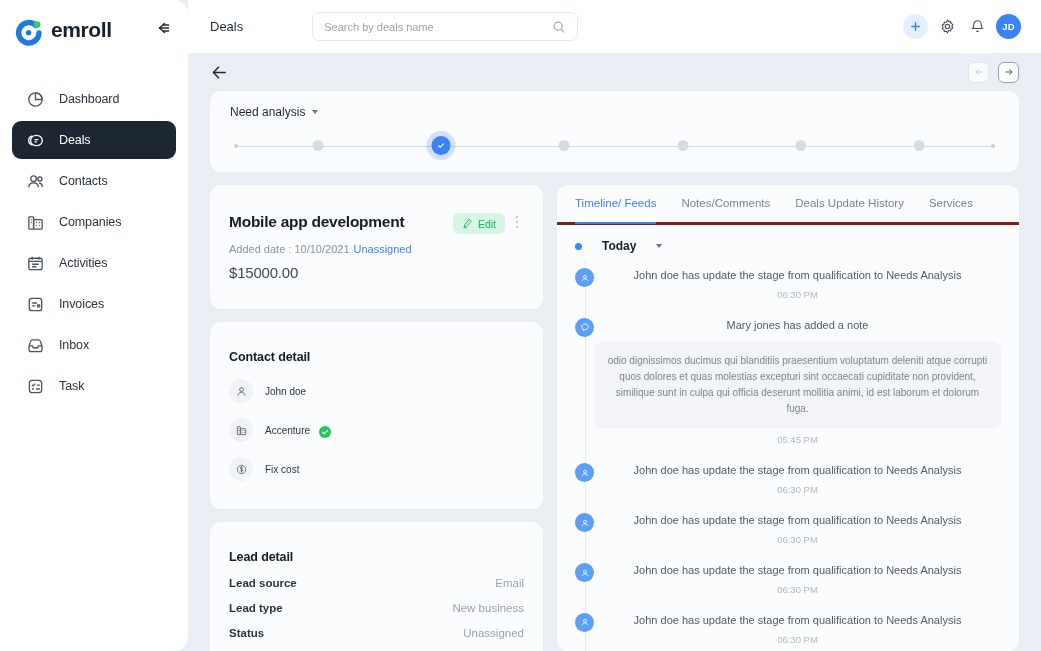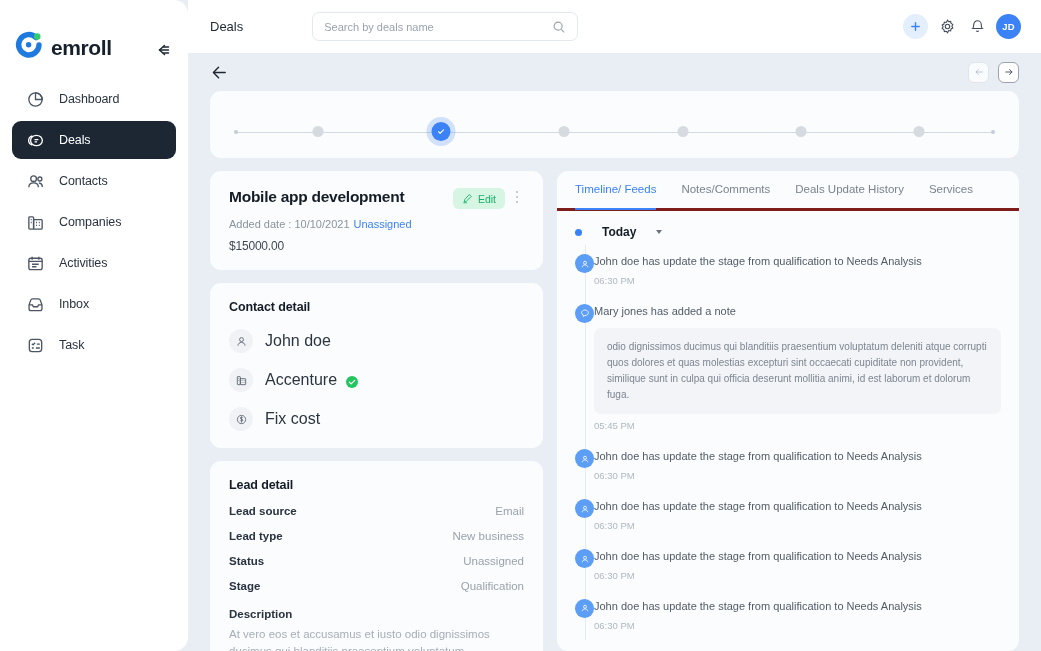--- a/index.html
+++ b/index.html
@@ -21,21 +21,21 @@
     width: 188px; height: 651px;
     background: #ffffff;
     border-top-right-radius: 14px;
     border-bottom-right-radius: 14px;
     flex-shrink: 0;
     padding-top: 18px;
     position: relative;
     z-index: 3;
   }
   .brand {
-    display: flex; align-items: flex-end;
+    display: flex; align-items: flex-start;
     padding: 0 16px 0 14px;
     height: 42px;
     margin-bottom: 20px;
   }
   .logo-mark { width: 30px; height: 30px; flex-shrink: 0; }
   .brand-name {
     font-size: 21px; font-weight: bold; color: #15202b;
     margin-left: 7px; letter-spacing: -0.4px;
   }
   .collapse-btn {
@@ -160,47 +160,47 @@
     background: #3b82f6;
     box-shadow: 0 0 0 5px rgba(59,130,246,0.22);
     display: flex; align-items: center; justify-content: center;
     color: #ffffff;
   }
 
   .columns { display: flex; gap: 14px; margin-top: 13px; flex: 1; min-height: 0; }
   .col-left { width: 333px; flex-shrink: 0; display: flex; flex-direction: column; gap: 13px; overflow: hidden; }
   .col-right { flex: 1; min-width: 0; background: #fbfcfd; border-radius: 11px; display: flex; flex-direction: column; overflow: hidden; }
 
-  .card { background: #fbfcfd; border-radius: 11px; padding: 17px 19px; flex-shrink: 0; }
+  .card { background: #fbfcfd; border-radius: 11px; padding: 28px 19px; flex-shrink: 0; }
 
   .deal-head { display: flex; align-items: flex-start; }
   .deal-title { font-size: 15.5px; font-weight: bold; color: #131c27; letter-spacing: -0.25px; }
   .deal-meta { font-size: 11px; color: #8b939f; margin-top: 9px; }
   .deal-meta .unassigned { color: #3b82f6; font-weight: 500; margin-left: 4px; }
-  .deal-amount { font-size: 12px; color: #3f4854; margin-top: 9px; letter-spacing: -0.2px; }
+  .deal-amount { font-size: 15px; color: #3f4854; margin-top: 9px; letter-spacing: -0.2px; }
   .edit-btn {
     background: #d6f5e3; color: #17b26a;
     border-radius: 6px; height: 21px;
     display: flex; align-items: center; gap: 5px;
     padding: 0 9px; font-size: 10.5px; font-weight: 500;
     cursor: pointer; border: none;
     font-family: "Liberation Sans", sans-serif;
   }
   .kebab { width: 14px; height: 18px; margin-left: 5px; cursor: pointer; display:flex; flex-direction:column; justify-content:center; align-items:center; gap:2.5px; }
   .kebab span { width: 2.5px; height: 2.5px; border-radius: 50%; background: #b3bac4; display:block; }
 
   .card-title { font-size: 12.5px; font-weight: bold; color: #131c27; letter-spacing: -0.1px; }
   .contact-row { display: flex; align-items: center; margin-top: 15px; }
   .contact-ico {
     width: 24px; height: 24px; border-radius: 50%;
     background: #f0f2f5; color: #5d6672;
     display: flex; align-items: center; justify-content: center;
     flex-shrink: 0;
   }
-  .contact-name { font-size: 16px; color: #2b3541; margin-left: 12px; }
+  .contact-name { font-size: 10px; color: #2b3541; margin-left: 12px; }
   .verified { width: 12px; height: 12px; margin-left: 9px; color: #22c55e; }
 
   .lead-row { display: flex; align-items: baseline; margin-top: 13px; }
   .lead-key { font-size: 11.5px; color: #293341; font-weight: bold; }
   .lead-val { font-size: 11.5px; color: #9aa2ad; margin-left: auto; }
   .desc-key { font-size: 11.5px; color: #293341; font-weight: bold; margin-top: 16px; }
   .desc-val { font-size: 11.5px; color: #a7aeb8; line-height: 1.5; margin-top: 6px; }
 
   
   .tabs { display: flex; align-items: center; height: 40px; border-bottom: 3px solid #7f1d1d; padding: 0 18px; gap: 25px; flex-shrink: 0; }
@@ -217,21 +217,21 @@
     width: 1px; background: #e7eaee;
   }
   .feed-item { position: relative; display: flex; padding: 9px 0 9px 0; }
   .feed-avatar {
     width: 19px; height: 19px; border-radius: 50%;
     background: #5c9df5; color:#ffffff;
     flex-shrink: 0; z-index: 2;
     display: flex; align-items: center; justify-content: center;
     position: relative;
   }
-  .feed-body { margin-left: 0; flex: 1; min-width: 0; }
+  .feed-body { margin-left: 0; flex: 1; min-width: 0; text-align: center; }
   .feed-text { font-size: 11px; color: #525b67; line-height: 1.35; }
   .feed-time { font-size: 9.5px; color: #b0b7c1; margin-top: 6px; }
   .note-box {
     background: #f2f4f7; border-radius: 7px;
     padding: 11px 13px; margin-top: 9px;
     font-size: 10px; color: #7d8691; line-height: 1.62;
   }
 </style>
 </head>
 <body>
@@ -304,20 +304,30 @@
           <svg viewBox="0 0 20 20" width="19" height="19" fill="none" stroke="currentColor" stroke-width="1.4">
               <rect x="3" y="4.5" width="14" height="12" rx="2"></rect>
               <path d="M3 7.8h14M6.4 10.8h7M6.4 13.4h4.6M6.5 3v3M13.5 3v3"></path>
             </svg>
         </span>
         <span class="nav-label">Activities</span>
       </div>
       <div class="nav-item">
         <span class="nav-icon">
           <svg viewBox="0 0 20 20" width="19" height="19" fill="none" stroke="currentColor" stroke-width="1.4">
+              <rect x="3.5" y="3.5" width="13" height="13" rx="2.4"></rect>
+              <path d="M6.6 8.4h5M6.6 11.4h3.4"></path>
+              <circle cx="13.3" cy="11.5" r="1.2"></circle>
+            </svg>
+        </span>
+        <span class="nav-label">Invoices</span>
+      </div>
+      <div class="nav-item">
+        <span class="nav-icon">
+          <svg viewBox="0 0 20 20" width="19" height="19" fill="none" stroke="currentColor" stroke-width="1.4">
               <path d="M3.2 10.4 5 5.4a2 2 0 0 1 1.9-1.3h6.2A2 2 0 0 1 15 5.4l1.8 5v4a2 2 0 0 1-2 2H5.2a2 2 0 0 1-2-2z"></path>
               <path d="M3.2 10.4h3.6l1 2h4.4l1-2h3.6"></path>
             </svg>
         </span>
         <span class="nav-label">Inbox</span>
       </div>
       <div class="nav-item">
         <span class="nav-icon">
           <svg viewBox="0 0 20 20" width="19" height="19" fill="none" stroke="currentColor" stroke-width="1.4">
               <rect x="3.5" y="3.5" width="13" height="13" rx="3"></rect>
@@ -385,20 +395,24 @@
               <path d="M3 8h9.6"></path>
               <path d="M9 4l3.8 4L9 12"></path>
             </svg>
         </span>
       </div>
     </div>
 
     <div class="content">
 
       <section class="stage-card">
+        <div class="stage-head">
+          <span class="stage-name">Need analysis</span>
+          <span class="caret"></span>
+        </div>
         <div class="stage-track">
           <div class="stage-line"></div>
           <span class="stage-dot" style="left:11.5%"></span>
           <span class="stage-dot current" style="left:27.4%">
             <svg viewBox="0 0 16 16" width="9" height="9" fill="none" stroke="currentColor" stroke-width="2" stroke-linecap="round" stroke-linejoin="round">
                 <path d="M3.6 8.4 6.4 11.2 12.4 5.2"></path>
               </svg>
           </span>
           <span class="stage-dot" style="left:43.4%"></span>
           <span class="stage-dot" style="left:58.9%"></span>

